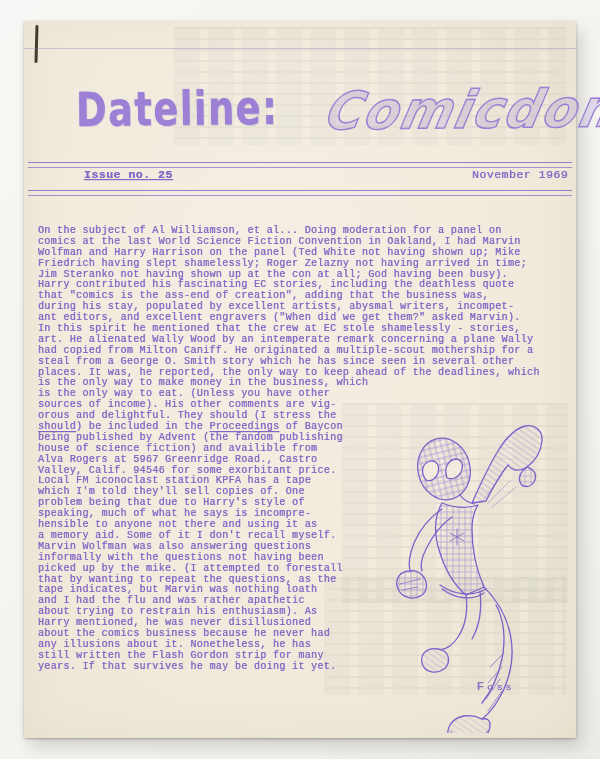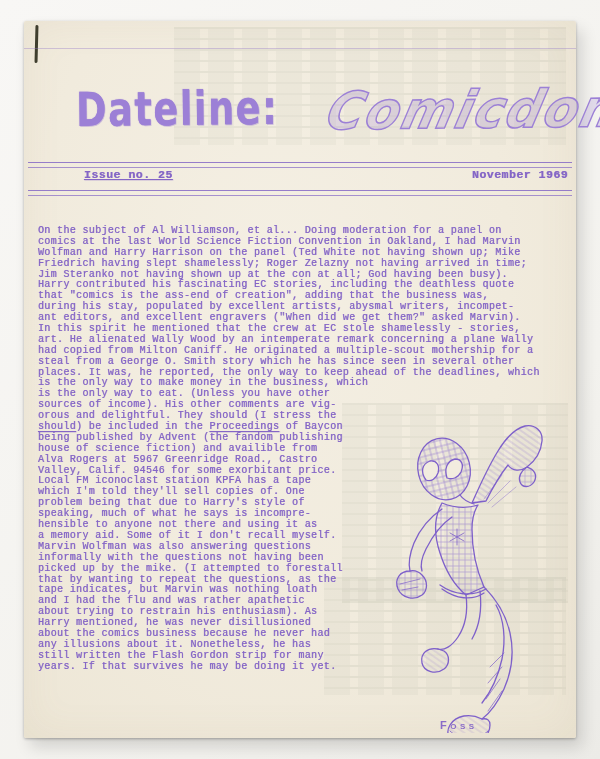--- a/index.html
+++ b/index.html
@@ -20,27 +20,27 @@
     letter-spacing:2px;color:#9c80d6;transform:scaleX(.78);transform-origin:left;
     text-shadow:0 0 1px rgba(150,120,210,.9),1px 1px 0 rgba(150,120,210,.35);}
   .title-word2{display:inline-block;margin-left:-18px;font-family:"DejaVu Sans",sans-serif;font-weight:bold;font-style:italic;
     font-size:52px;letter-spacing:2px;color:rgba(156,128,214,.22);-webkit-text-stroke:1.5px #9c80d6;
     transform:skewX(-14deg) scaleX(.96);vertical-align:-6px;}
   .rule{position:absolute;left:4px;right:4px;height:4px;border-top:1.4px solid rgba(134,106,198,.85);border-bottom:1.4px solid rgba(134,106,198,.7);}
   .rule1{top:141px;} .rule2{top:169px;}
   .mono{font-family:"Liberation Mono","DejaVu Sans Mono",monospace;color:#8465c6;
     text-shadow:.4px .4px .6px rgba(132,101,198,.55), -.3px 0 .4px rgba(132,101,198,.3);}
   .issue{position:absolute;left:60px;top:147px;font-size:11.5px;font-weight:bold;letter-spacing:.5px;text-decoration:underline;}
-  .date{position:absolute;left:408px;top:147px;font-size:11.5px;font-weight:bold;letter-spacing:.5px;padding-left:40px;}
+  .date{position:absolute;left:408px;top:147px;font-size:11.5px;font-weight:normal;letter-spacing:.5px;padding-left:40px;}
   .address{position:absolute;left:14px;top:184px;font-size:10.8px;letter-spacing:.4px;white-space:pre;}
   .article{position:absolute;left:14px;top:205px;font-size:10px;line-height:10.9px;letter-spacing:.35px;white-space:pre;}
   .tl{height:10.9px;}
   .u{text-decoration:underline;text-underline-offset:1.5px;}
   .spidey{position:absolute;left:352px;top:376px;width:198px;height:336px;z-index:2;}
-  .signature{position:absolute;left:416px;top:659px;font-size:11px;letter-spacing:3.5px;font-variant:small-caps;font-weight:bold;color:#8a6cc8;z-index:3;margin-top:39px;}
+  .signature{position:absolute;left:453px;top:659px;font-size:11px;letter-spacing:3.5px;font-variant:small-caps;font-weight:bold;color:#8a6cc8;z-index:3;}
 </style>
 </head>
 <body>
 
 <div class="scene">
   <div class="paper">
 
     <div class="ghost" style="left:150px;top:6px;width:392px;height:118px;"></div>
     <div class="ghost" style="left:318px;top:382px;width:226px;height:200px;"></div>
     <div class="ghost" style="left:300px;top:556px;width:242px;height:118px;"></div>

